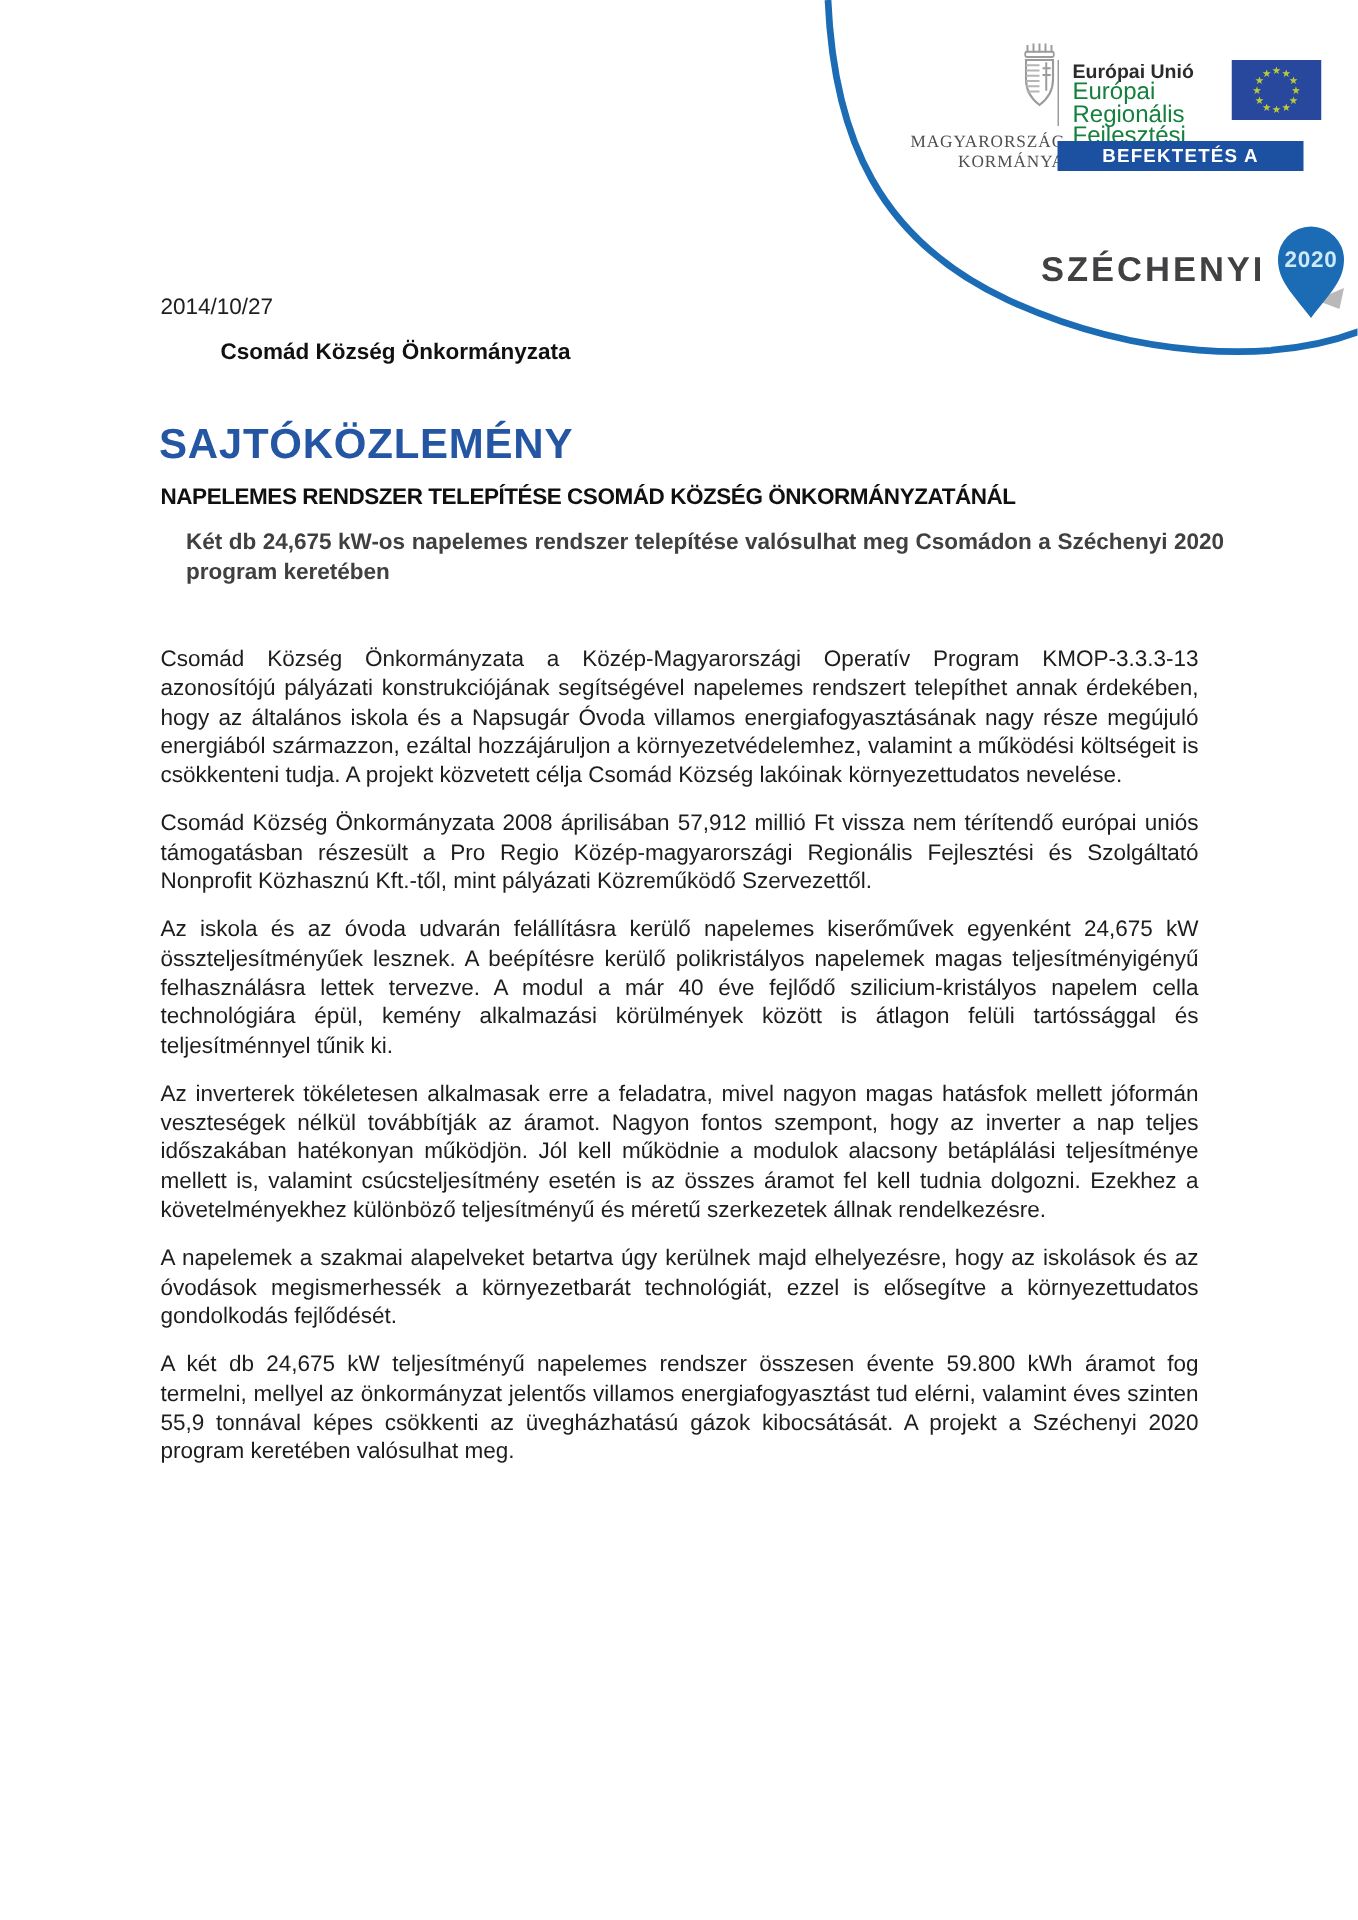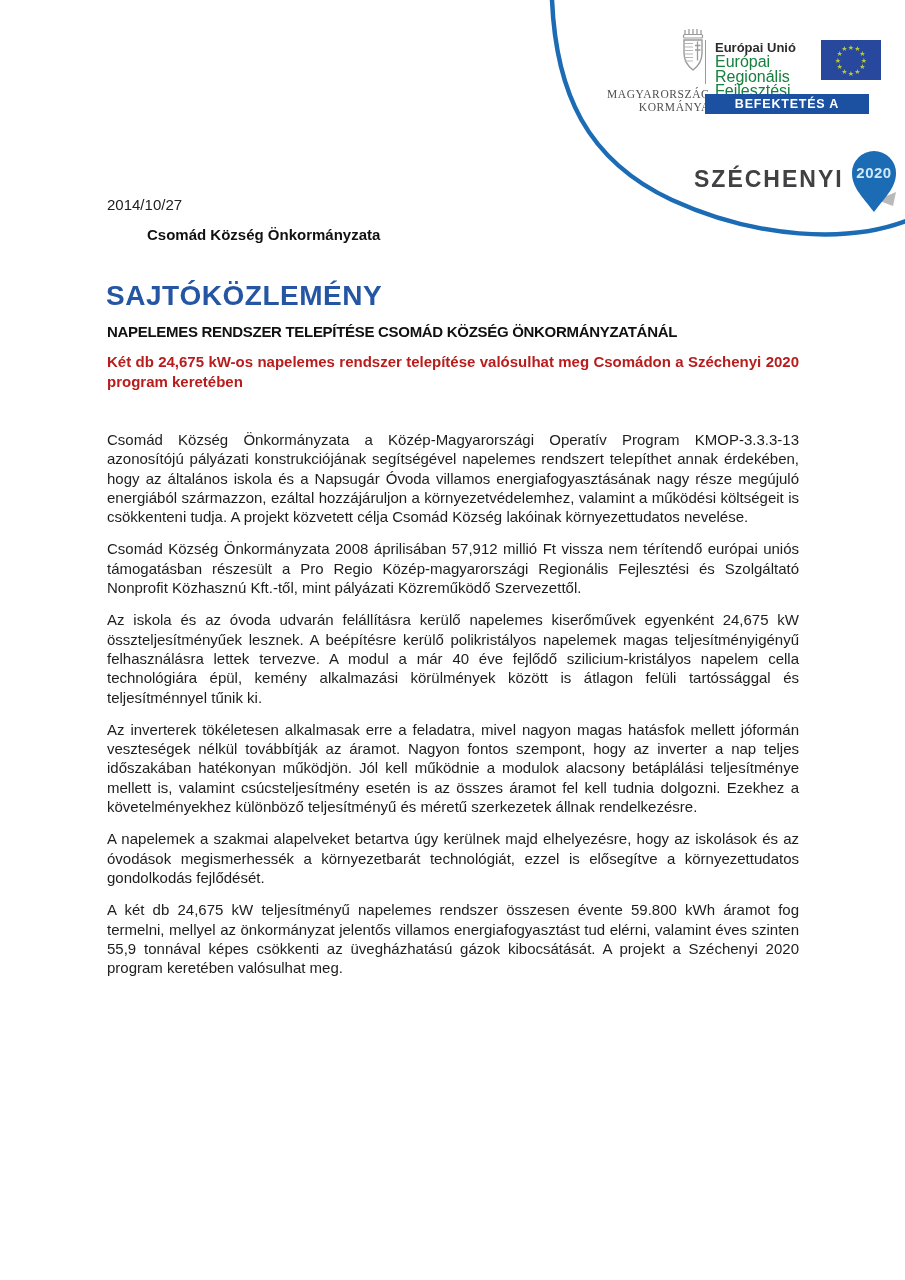--- a/index.html
+++ b/index.html
@@ -34,22 +34,22 @@
                   margin-top:16px;}
   .pin-wrap{margin-left:5px;position:relative;width:52px;height:64px;}
 
   
   .date-line{left:107px;top:196px;font-size:15px;color:#202020;}
   .org-line{left:107px;top:226px;font-size:15px;font-weight:bold;color:#111;margin-left:40px;}
   .doc-title{left:106px;top:280px;font-size:28px;font-weight:bold;color:#2456a4;
              letter-spacing:0.5px;}
   .doc-headline{left:107px;top:323px;width:700px;font-size:15px;font-weight:bold;
                 color:#101010;letter-spacing:-0.3px;}
-  .doc-lead{left:107px;top:352px;width:692px;font-size:15px;font-weight:bold;
-            color:#b91c1c;line-height:19.5px;text-align:justify;}
+  .doc-lead{left:124px;top:352px;width:692px;font-size:15px;font-weight:bold;
+            color:#404040;line-height:19.5px;text-align:justify;}
   .doc-body{left:107px;top:430px;width:692px;}
   .doc-body p{margin:0 0 13px 0;font-size:15px;line-height:19.3px;
               text-align:justify;color:#1d1d1d;}
 </style>
 </head>
 <body>
 
 <div class="abs" style="left:0;top:0;width:905px;height:1280px;">
 
   <svg id="curve-svg" viewBox="0 0 905 265">

